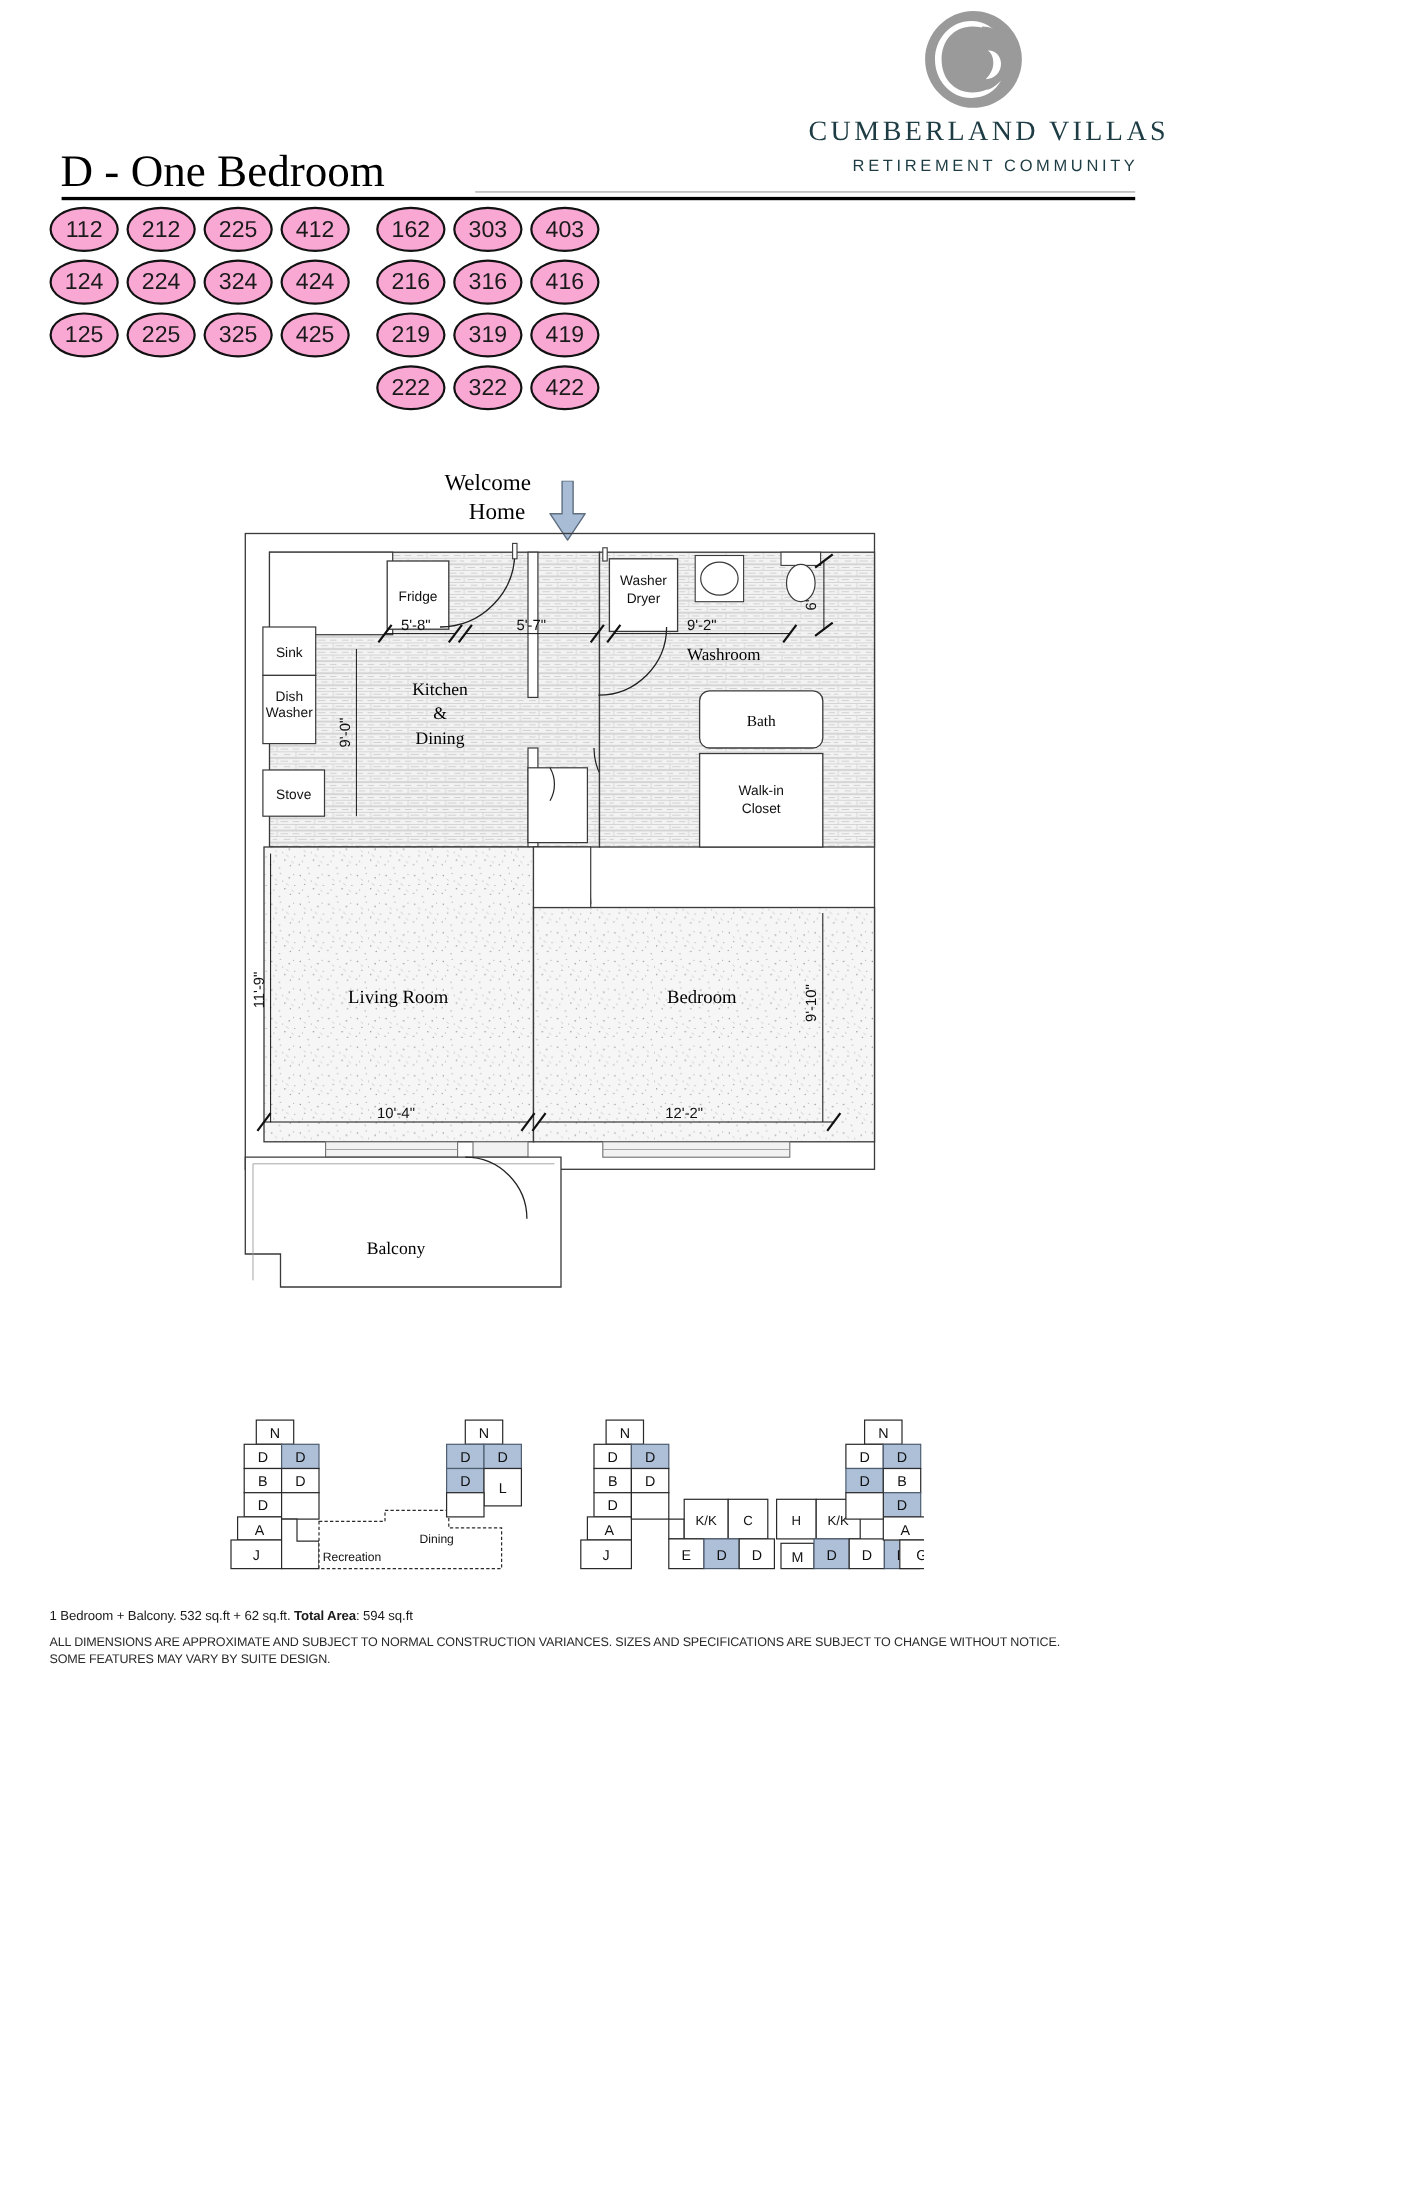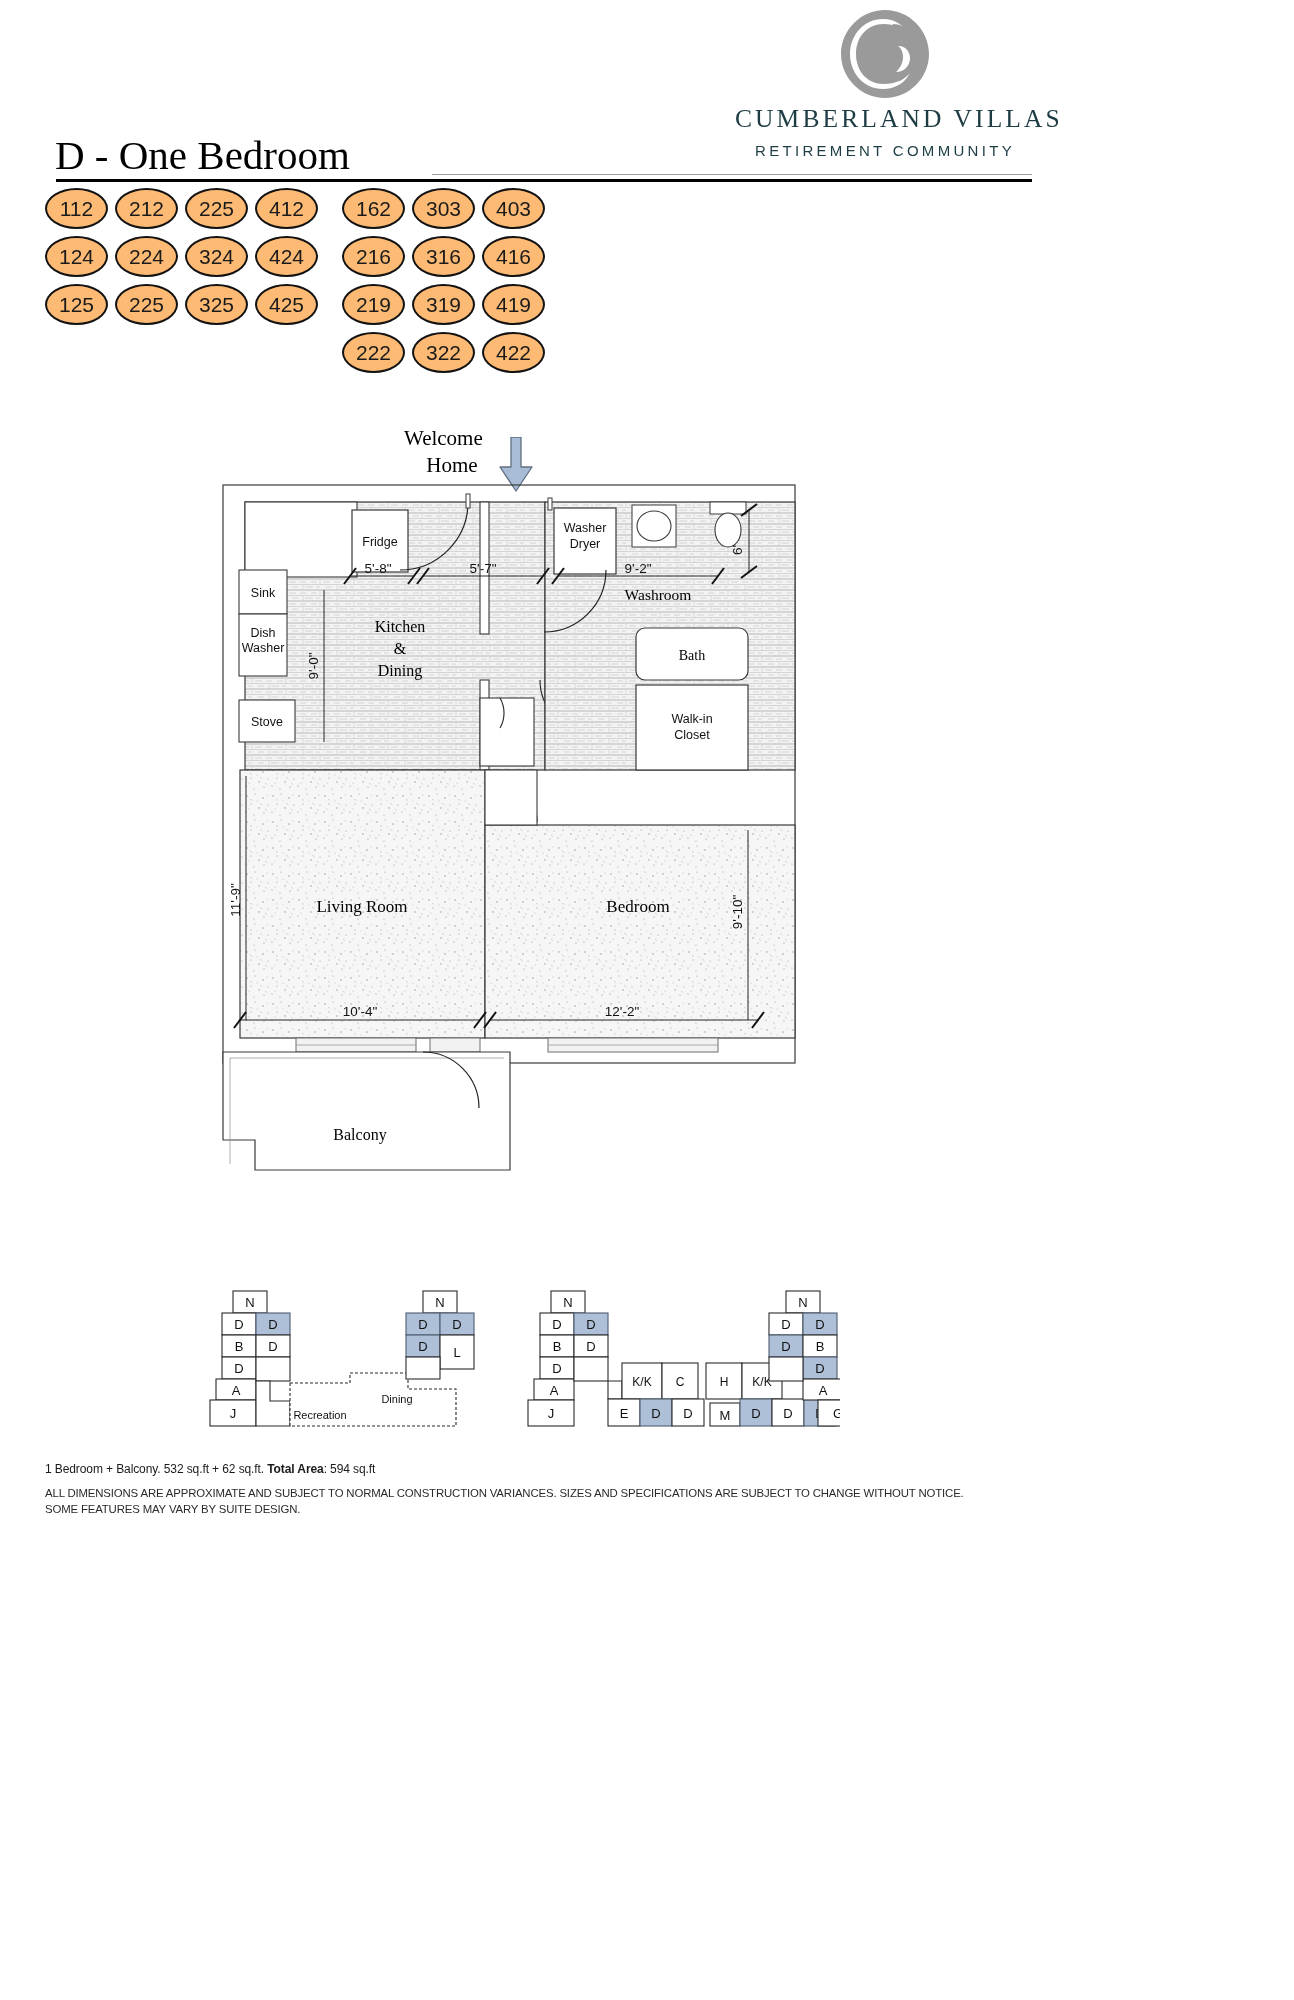--- a/index.html
+++ b/index.html
@@ -7,21 +7,21 @@
     width: 1294px; height: 2000px;
     background: #ffffff;
     font-family: "Liberation Sans", sans-serif;
     color: #000;
     overflow: hidden;
   }
   .page { position: relative; width: 1294px; height: 2000px; }
 
   
   .logo-block {
-    position: absolute; left: 735px; top: 8px; width: 300px; text-align: center;
+    position: absolute; left: 735px; top: 8px; width: 300px; text-align: right;
   }
   .logo-mark { width: 300px; height: 100px; display: block; }
   .logo-name {
     font-family: "Liberation Serif", serif;
     font-size: 25.5px; letter-spacing: 3.1px;
     color: #1d3c44; white-space: nowrap; margin-top: -4px;
   }
   .logo-sub {
     font-family: "Liberation Sans", sans-serif;
     font-size: 15px; letter-spacing: 3.3px;
@@ -44,21 +44,21 @@
 
   
   .units { position: absolute; left: 45px; top: 188px; }
   .ugroup { position: absolute; }
   .ugroup.left { left: 0; top: 0; }
   .ugroup.right { left: 297px; top: 0; }
   .urow { display: flex; gap: 7px; margin-bottom: 7px; }
   .oval {
     width: 63px; height: 41px; border: 2px solid #121212; border-radius: 50%;
     display: flex; align-items: center; justify-content: center;
-    font-size: 21px; color: #1a1a1a; background: #fdba74;
+    font-size: 21px; color: #1a1a1a; background: #f9a8d4;
     font-family: "Liberation Sans", sans-serif;
   }
 
   
   .welcome {
     position: absolute; left: 404px; top: 425px;
     font-family: "Liberation Serif", serif; font-size: 21px;
     line-height: 27px; text-align: center; color: #000;
   }
   .welcome .w2 { display: block; margin-left: 17px; }

